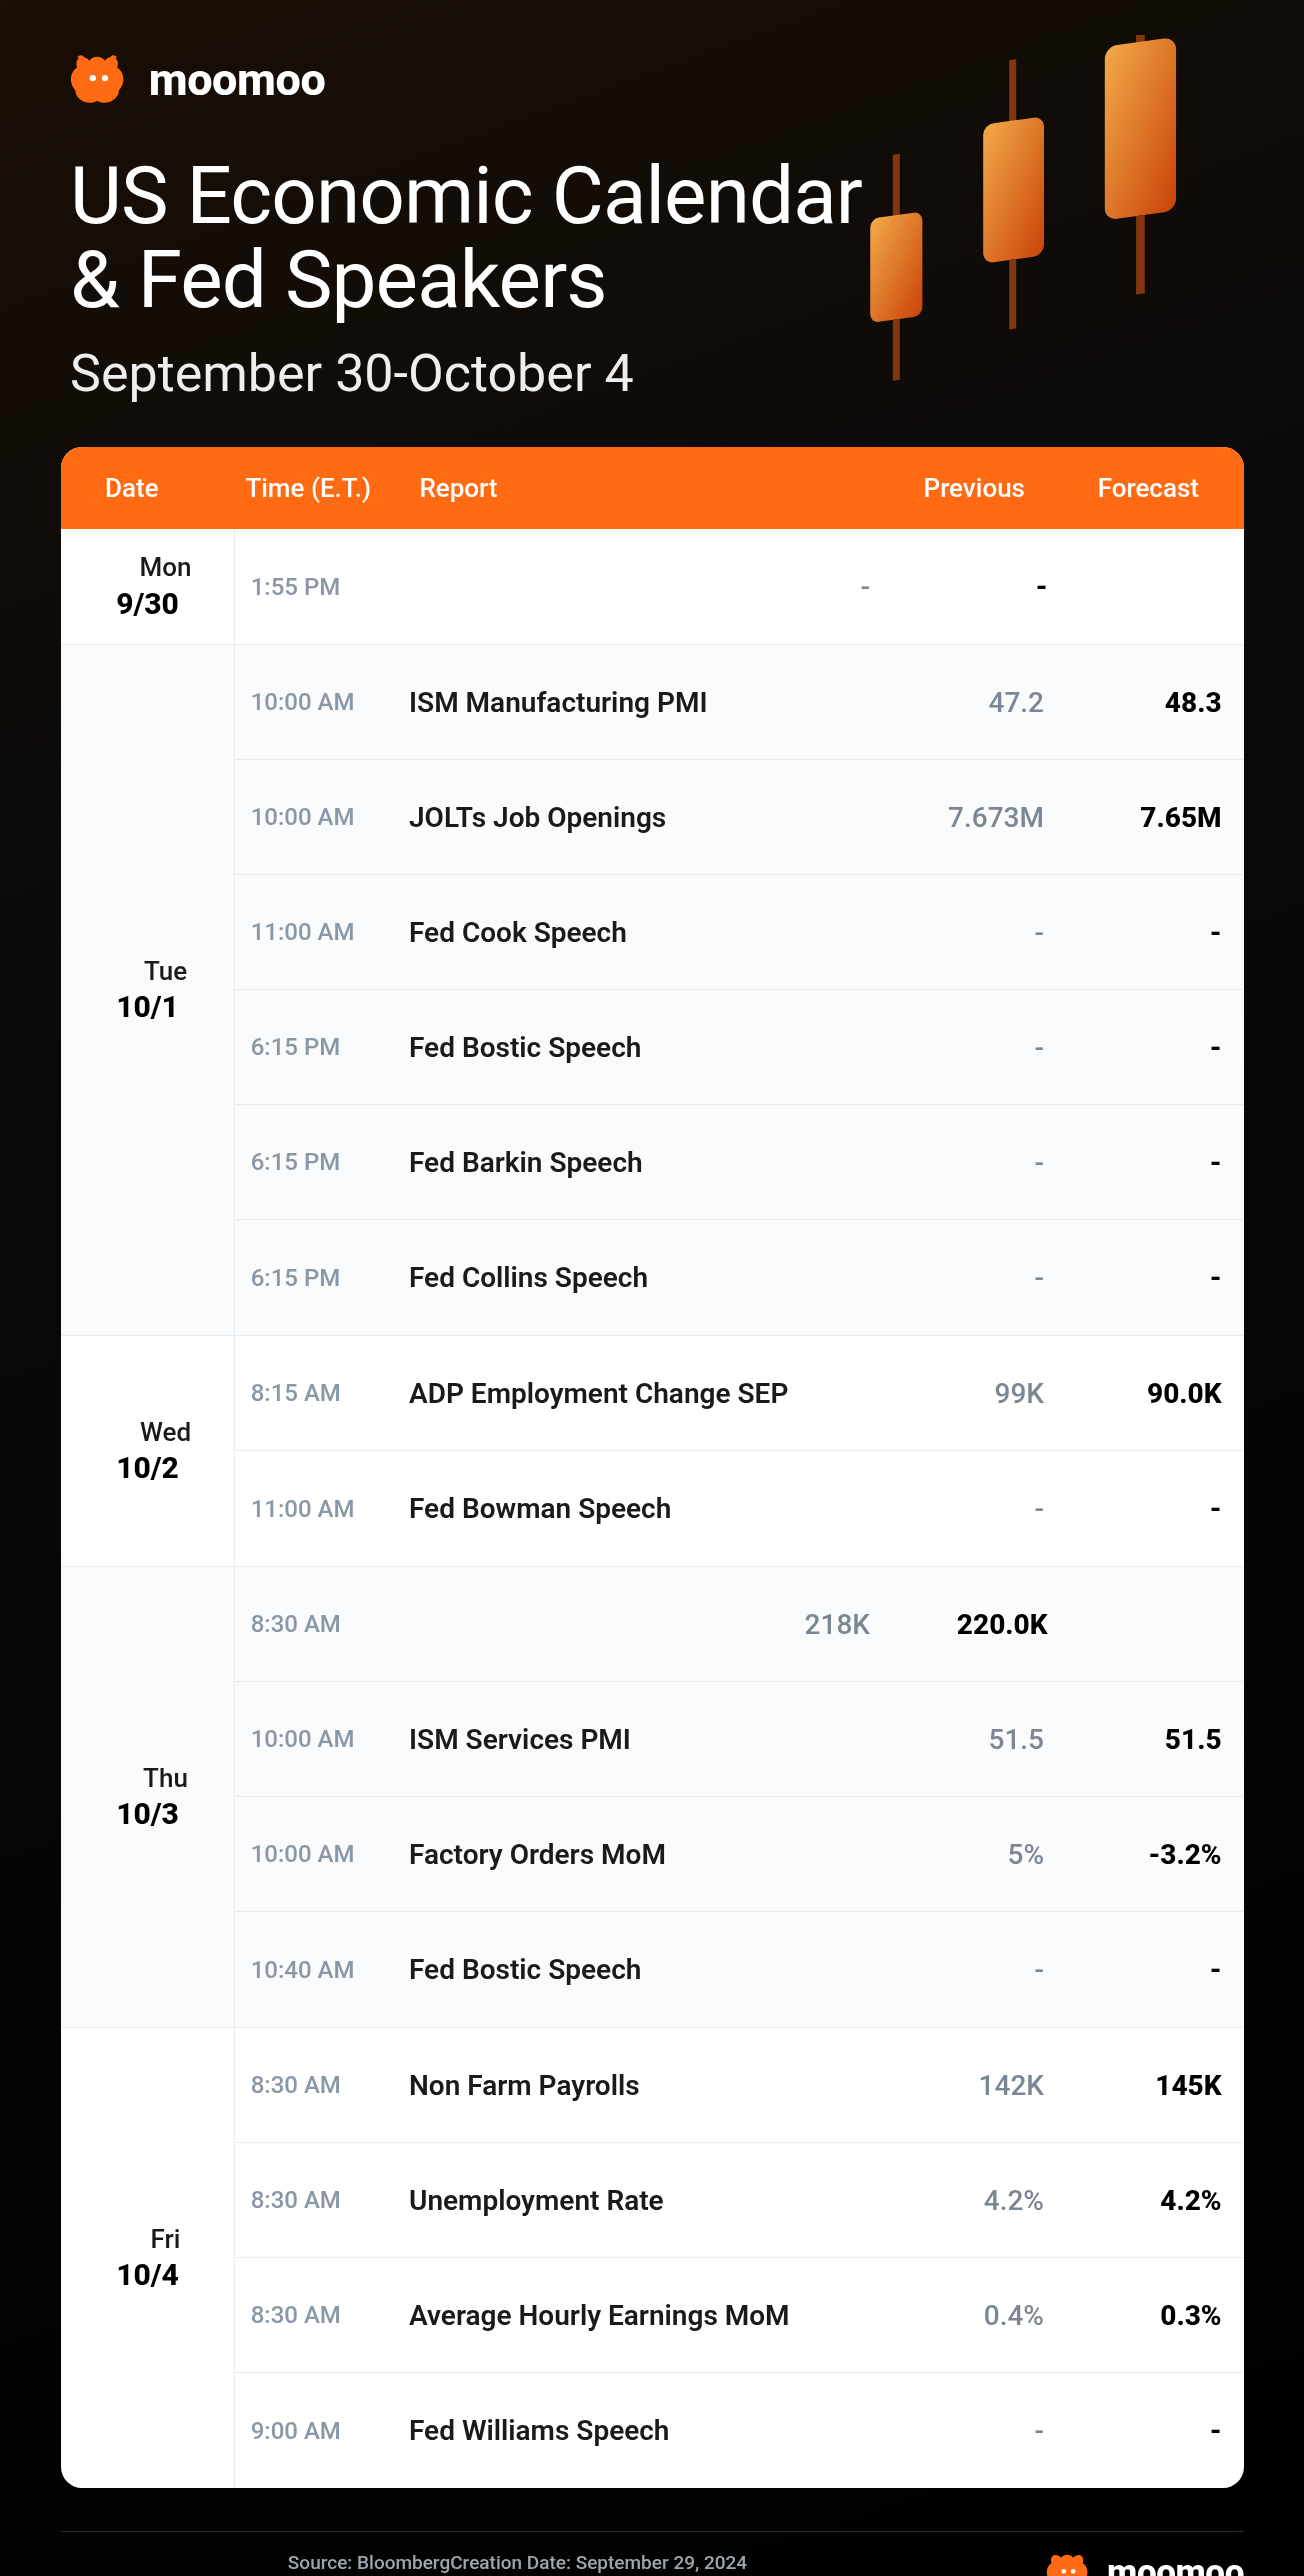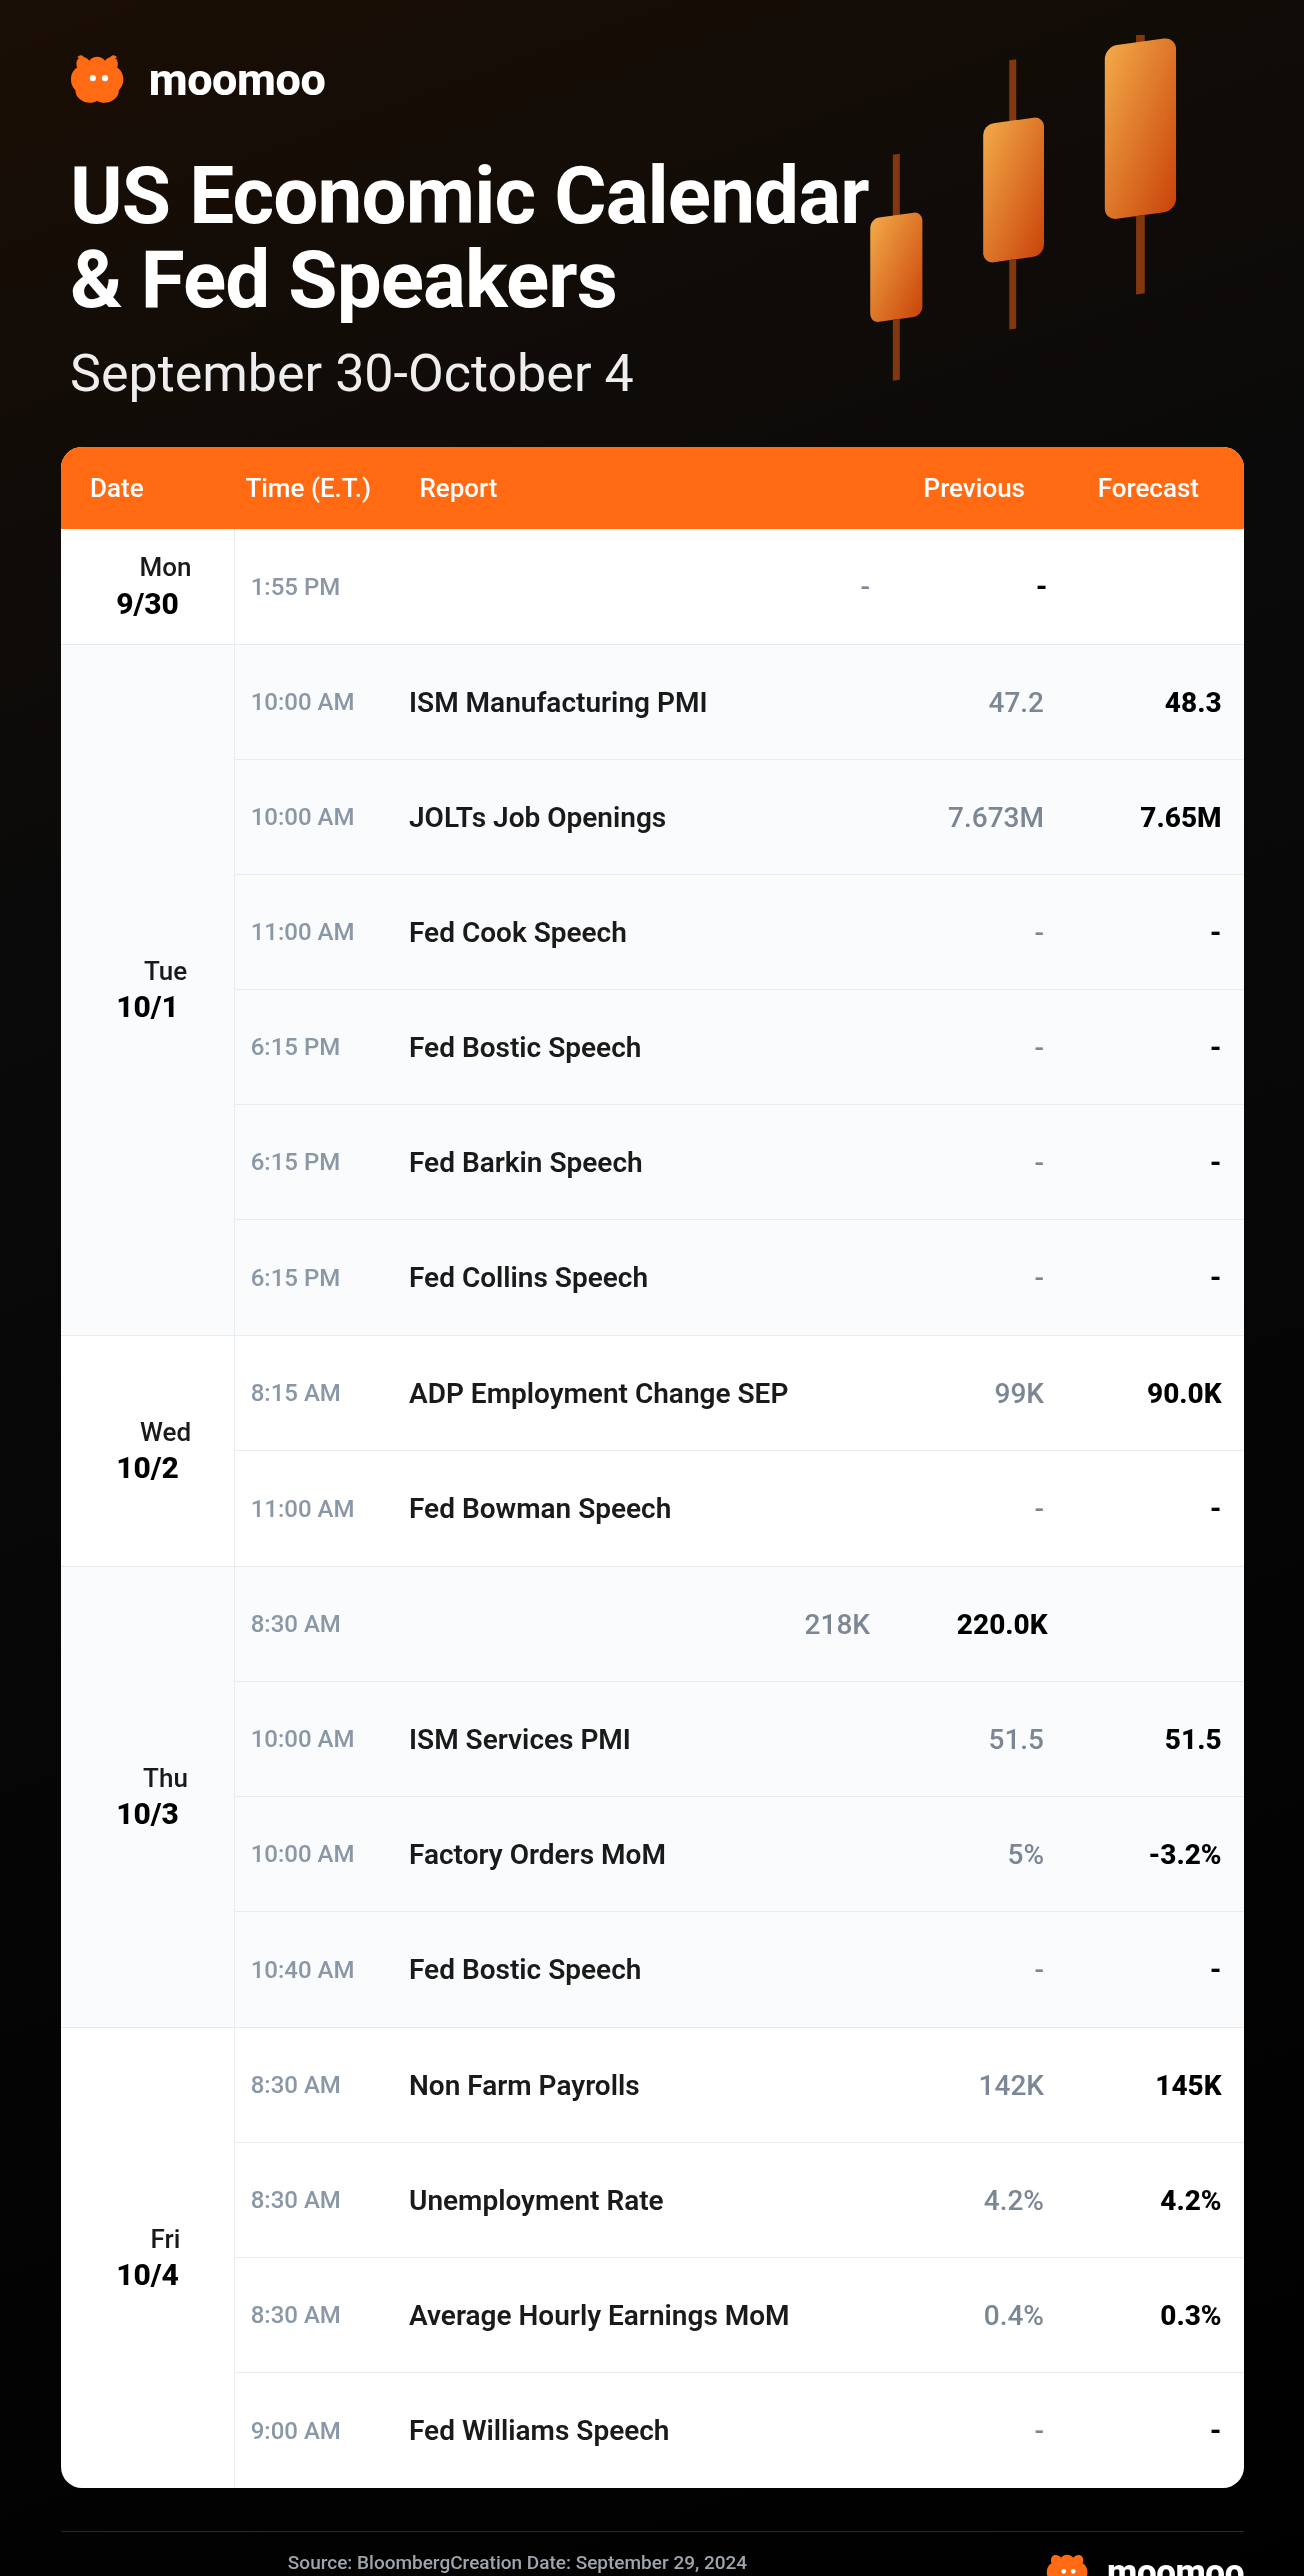--- a/index.html
+++ b/index.html
@@ -43,21 +43,21 @@
   }
   .logo-text {
     color: #fff;
     font-size: 45px;
     font-weight: 800;
     letter-spacing: -0.4px;
   }
   .title {
     color: #fff;
     font-size: 80px;
-    font-weight: 700;
+    font-weight: 400;
     line-height: 1.05;
     letter-spacing: -0.9px;
     margin-bottom: 21px;
   }
   .subtitle {
     color: #eee;
     font-size: 52px;
     font-weight: 400;
   }
   .table-wrap {
@@ -70,21 +70,21 @@
     background: #ff6a13;
     color: #fff;
     display: grid;
     grid-template-columns: 174px 174px 1fr 174px 174px;
     padding: 26px 21px 26px 0;
     font-size: 26px;
     font-weight: 500;
     align-items: center;
   }
   .thead > div { padding: 0 10.4px; }
-  .thead .h-date { padding-left: 29px; }
+  .thead .h-date { padding-left: 44px; }
   .thead .h-prev, .thead .h-for { text-align: right; padding-right: 24px; }
 
   .day {
     display: grid;
     grid-template-columns: 174px 1fr;
   }
   .day.alt { background: #f9fbfc; }
   .day-cell {
     display: flex;
     flex-direction: column;

